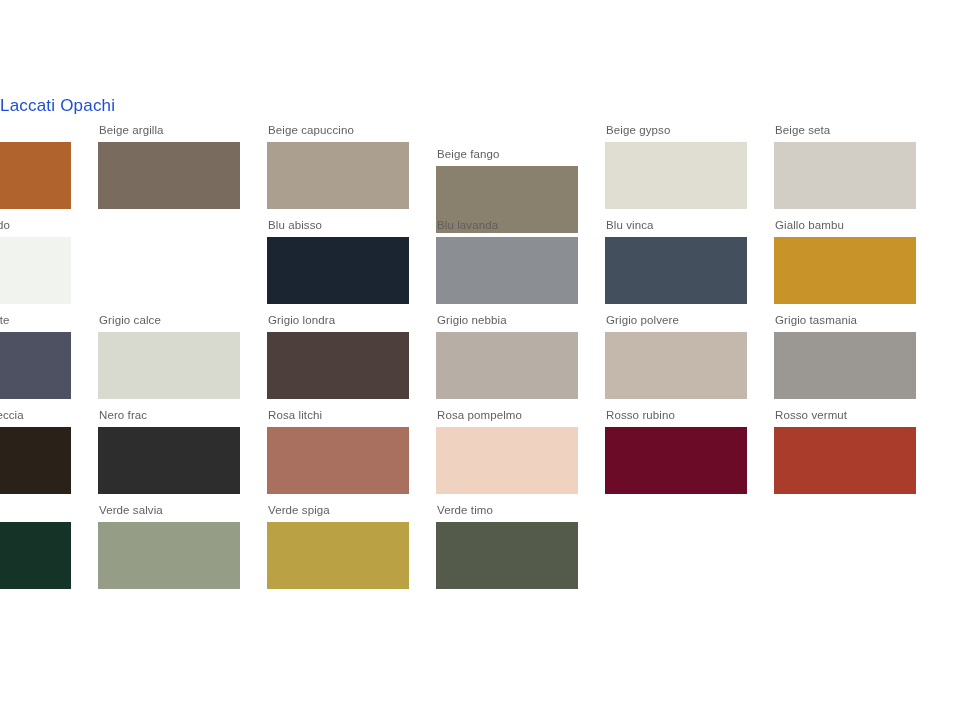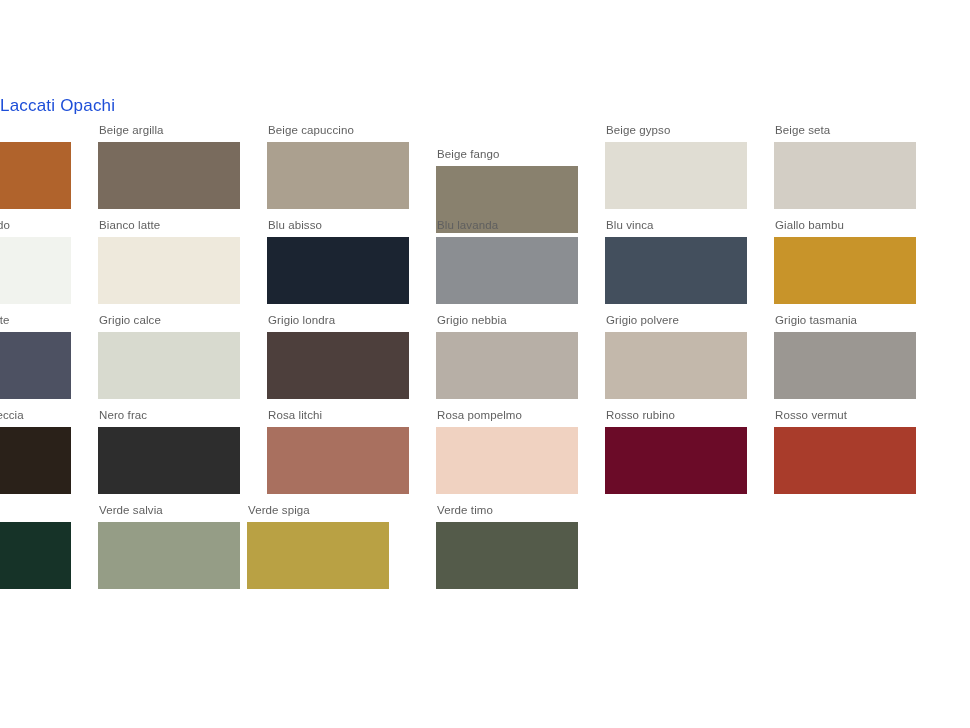--- a/index.html
+++ b/index.html
@@ -117,24 +117,20 @@
             <div class="swatch-cell" style="left: 845px;">
               <div class="swatch-label">Beige seta</div>
               <div class="swatch-chip" style="width: 142px; height: 67px; background: rgb(211, 206, 197);"></div>
             </div>
           </div>
           <div class="swatch-row" style="height: 95px;">
             <div class="swatch-cell" style="left: 0px;">
               <div class="swatch-label">Bianco candido</div>
               <div class="swatch-chip" style="width: 142px; height: 67px; background: rgb(241, 243, 238);"></div>
             </div>
-            <div class="swatch-cell" style="left: 169px;">
-              <div class="swatch-label">Bianco latte</div>
-              <div class="swatch-chip" style="width: 142px; height: 67px; background: rgb(238, 233, 220);"></div>
-            </div>
             <div class="swatch-cell" style="left: 338px;">
               <div class="swatch-label">Blu abisso</div>
               <div class="swatch-chip" style="width: 142px; height: 67px; background: rgb(27, 36, 49);"></div>
             </div>
             <div class="swatch-cell" style="left: 507px;">
               <div class="swatch-label">Blu lavanda</div>
               <div class="swatch-chip" style="width: 142px; height: 67px; background: rgb(139, 142, 146);"></div>
             </div>
             <div class="swatch-cell" style="left: 676px;">
               <div class="swatch-label">Blu vinca</div>
@@ -199,21 +195,21 @@
           </div>
           <div class="swatch-row" style="height: 95px;">
             <div class="swatch-cell" style="left: 0px;">
               <div class="swatch-label">Verde edera</div>
               <div class="swatch-chip" style="width: 142px; height: 67px; background: rgb(22, 51, 40);"></div>
             </div>
             <div class="swatch-cell" style="left: 169px;">
               <div class="swatch-label">Verde salvia</div>
               <div class="swatch-chip" style="width: 142px; height: 67px; background: rgb(149, 157, 134);"></div>
             </div>
-            <div class="swatch-cell" style="left: 318px;">
+            <div class="swatch-cell" style="left: 338px;">
               <div class="swatch-label">Verde spiga</div>
               <div class="swatch-chip" style="width: 142px; height: 67px; background: rgb(185, 161, 68);"></div>
             </div>
             <div class="swatch-cell" style="left: 507px;">
               <div class="swatch-label">Verde timo</div>
               <div class="swatch-chip" style="width: 142px; height: 67px; background: rgb(84, 91, 74);"></div>
             </div>
           </div>
         </div>
 

